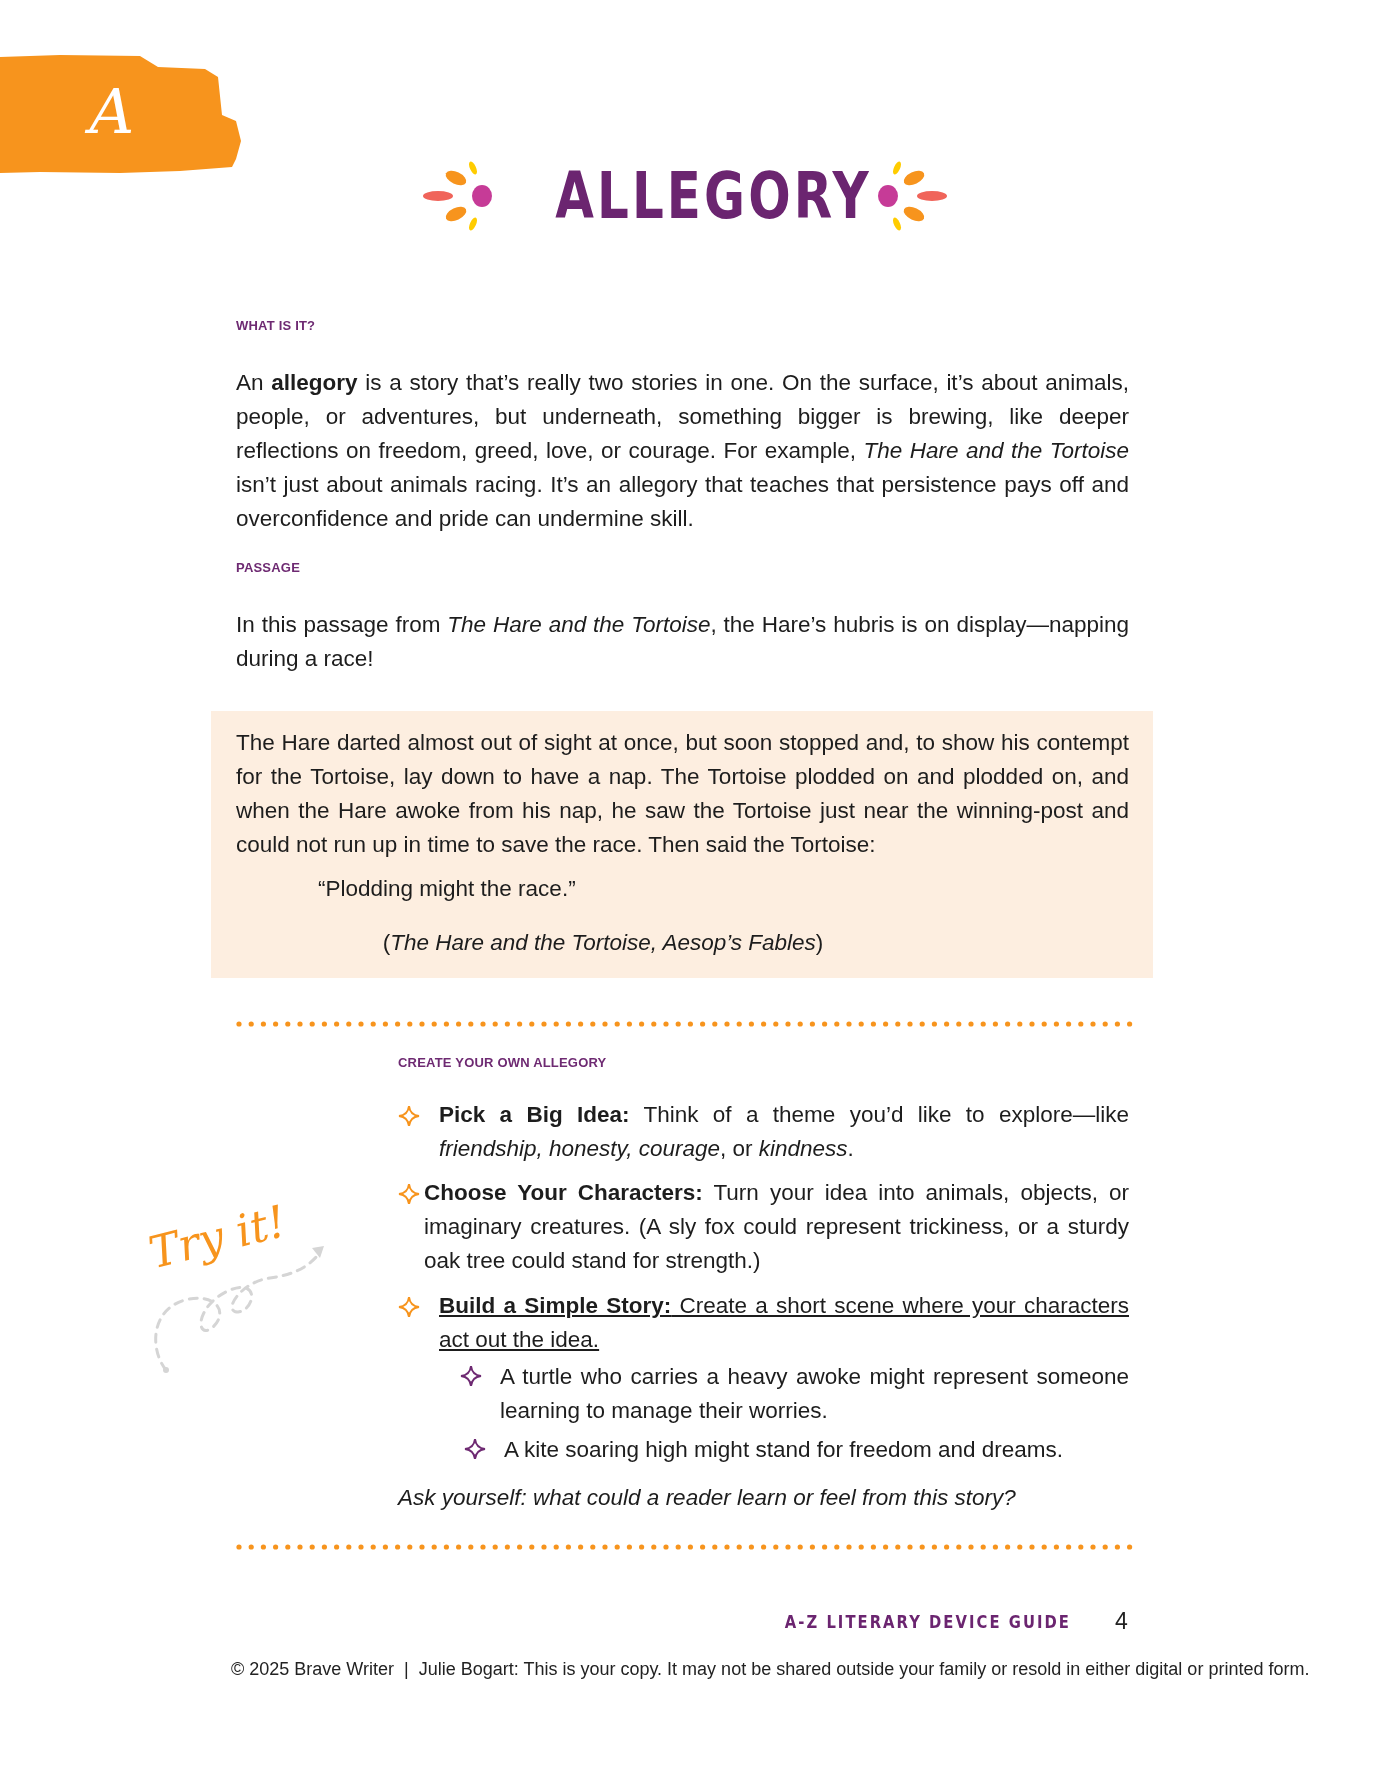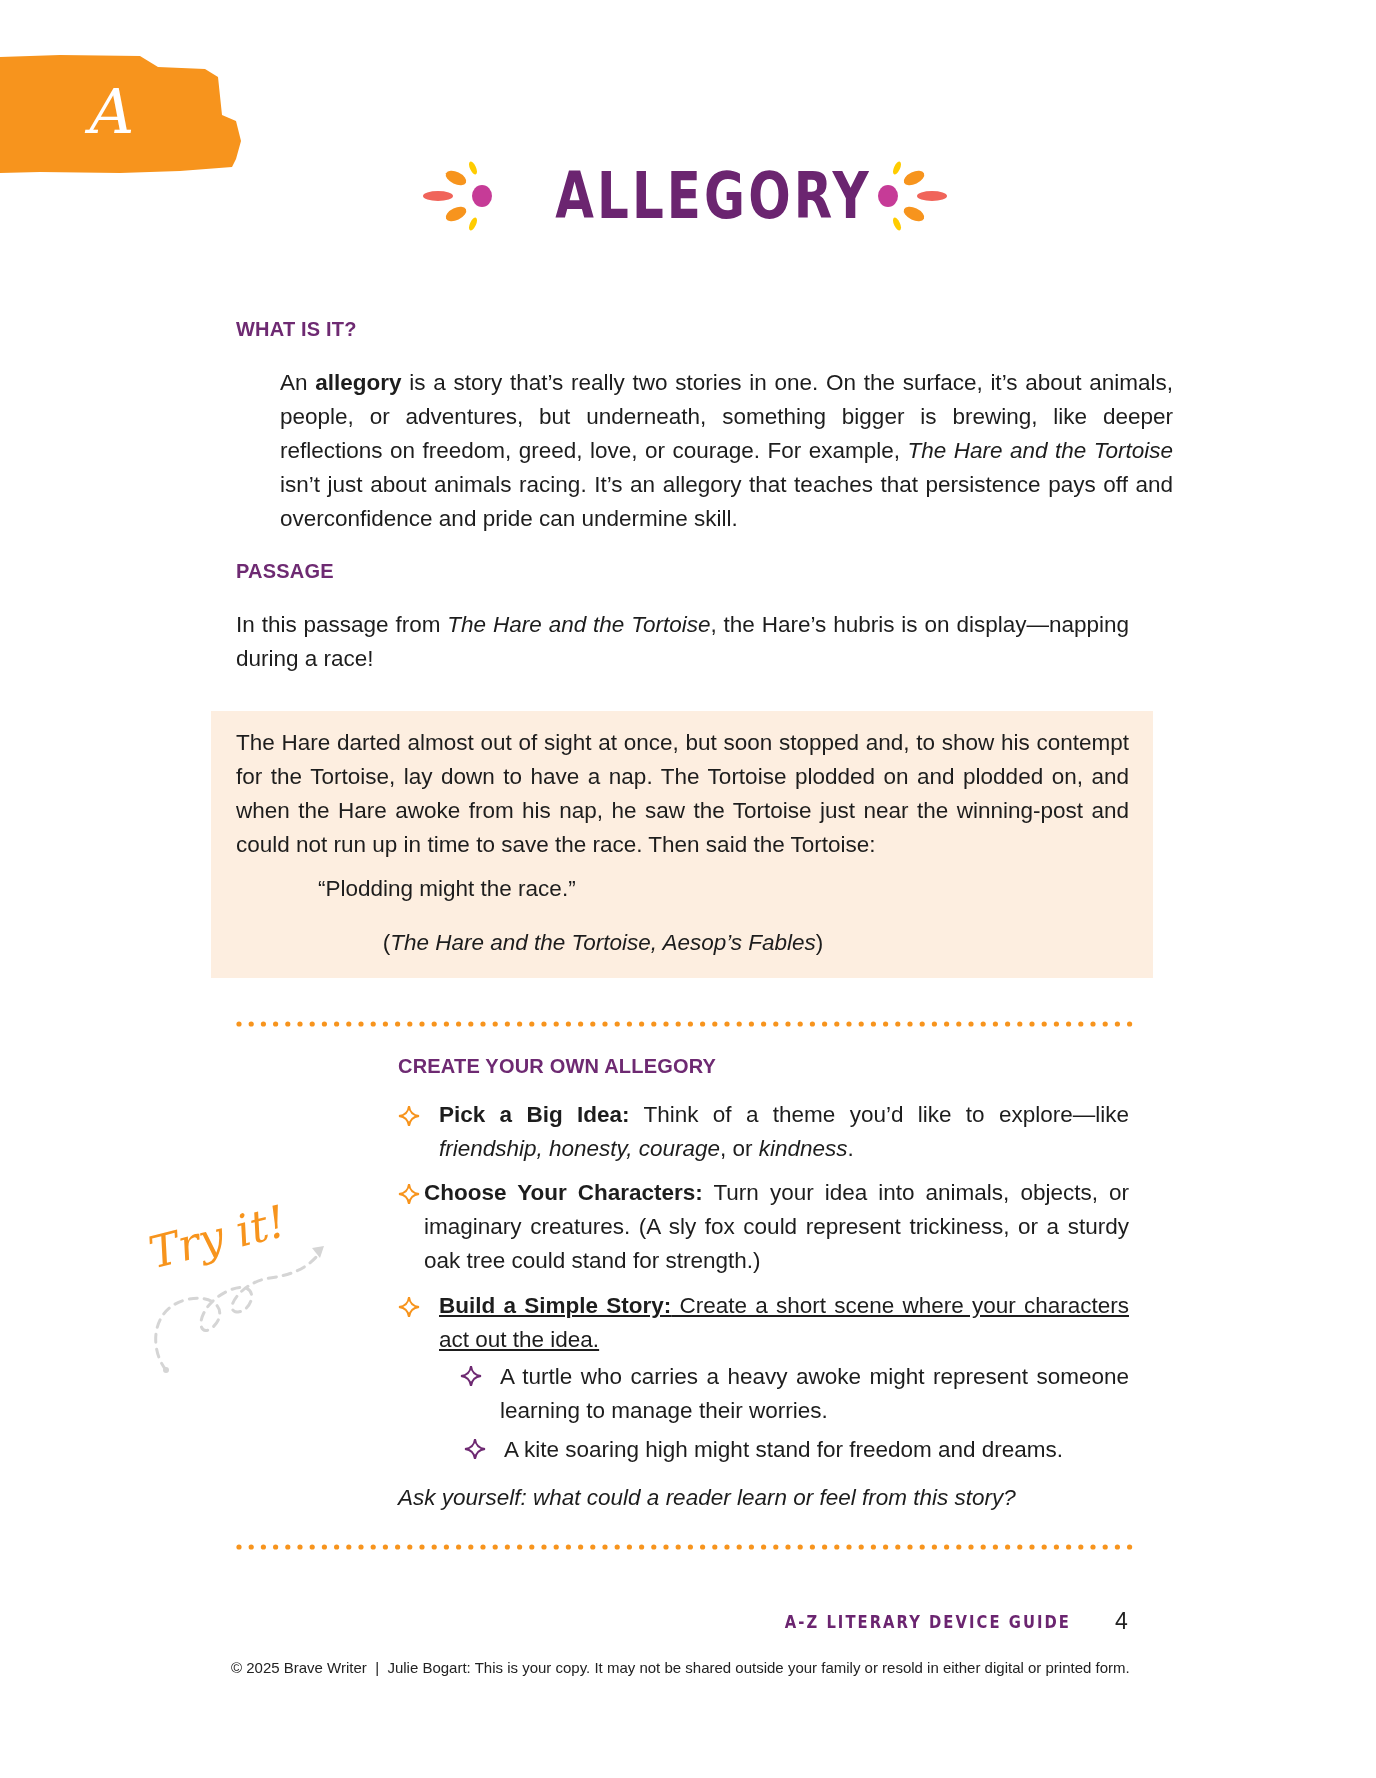--- a/index.html
+++ b/index.html
@@ -18,21 +18,21 @@
   .title {
     left: 520px; top: 148px; width: 320px; text-align: center;
     font-family: "DejaVu Sans", sans-serif; font-weight: bold;
     color: #6b2570; font-size: 64px; letter-spacing: 4px; line-height: 96px;
     transform: scaleX(0.78); transform-origin: center;
   }
   .burst { width: 80px; height: 80px; top: 156px; }
   .burst-left { left: 420px; }
   .burst-right { left: 870px; }
   .h2 {
-    color: #6e2a72; font-weight: bold; font-size: 20px; letter-spacing: 0.2px;
+    color: #6e2a72; font-weight: bold; font-size: 13px; letter-spacing: 0.2px;
     font-family: "Liberation Sans", sans-serif;
   }
   .p {
     font-family: "Liberation Sans", sans-serif; font-size: 22.5px; line-height: 34px;
     text-align: justify; color: #1d1d1d;
   }
   .p b { font-weight: bold; }
   .p i { font-style: italic; }
   .passage-box {
     left: 211px; top: 711px; width: 942px; height: 267px; background: #fdeee0;
@@ -43,21 +43,21 @@
   .footer-guide {
     right: 305px; top: 1611px; color: #6b2570; font-weight: bold;
     font-family: "DejaVu Sans", sans-serif; font-size: 18px; letter-spacing: 2.5px;
     transform: scaleX(0.82); transform-origin: right;
   }
   .page-num {
     left: 1115px; top: 1608px; font-size: 23px; color: #222;
     font-family: "Liberation Sans", sans-serif;
   }
   .copyright {
-    left: 231px; top: 1659px; font-size: 15px; color: #222;
+    left: 231px; top: 1659px; font-size: 18px; color: #222;
     font-family: "Liberation Sans", sans-serif;
   }
 </style>
 </head>
 <body>
 
 <svg class="abs brush" viewBox="0 0 245 118" preserveAspectRatio="none">
   <path d="M0 2 L60 0 L140 1 L158 12 L205 14 L218 22 L222 60 L236 66 L241 86 L236 104 L232 112 L180 116 L120 118 L40 117 L0 118 Z" fill="#f7941d"></path>
 </svg>
 <div class="abs brush-letter">A</div>
@@ -74,21 +74,21 @@
 <svg class="abs burst burst-right" viewBox="0 0 80 80">
   <ellipse cx="18" cy="40" rx="10" ry="11" fill="#c63b97"></ellipse>
   <ellipse cx="62" cy="40" rx="15" ry="5" fill="#f0645a"></ellipse>
   <ellipse cx="44" cy="22" rx="11" ry="6" fill="#f7941d" transform="rotate(-25 44 22)"></ellipse>
   <ellipse cx="44" cy="58" rx="11" ry="6" fill="#f7941d" transform="rotate(25 44 58)"></ellipse>
   <ellipse cx="27" cy="12" rx="3" ry="7" fill="#ffcc00" transform="rotate(25 27 12)"></ellipse>
   <ellipse cx="27" cy="68" rx="3" ry="7" fill="#ffcc00" transform="rotate(-25 27 68)"></ellipse>
 </svg>
 
 <div class="abs h2" style="left:236px; top:318px;">WHAT IS IT?</div>
-<div class="abs p" style="left:236px; top:366px; width:893px;margin-left:44px;">
+<div class="abs p" style="left:236px; top:366px; width:893px;">
   <span>An </span><b>allegory</b><span> is a story that’s really two stories in one. On the surface, it’s about animals, people, or adventures, but underneath, something bigger is brewing, like deeper reflections on freedom, greed, love, or courage. For example, </span><i>The Hare and the Tortoise</i><span> isn’t just about animals racing. It’s an allegory that teaches that persistence pays off and overconfidence and pride can undermine skill.</span>
 </div>
 
 <div class="abs h2" style="left:236px; top:560px;">PASSAGE</div>
 <div class="abs p" style="left:236px; top:608px; width:893px;">
   <span>In this passage from </span><i>The Hare and the Tortoise</i><span>, the Hare’s hubris is on display—napping during a race!</span>
 </div>
 
 <div class="abs passage-box"></div>
 <div class="abs p" style="left:236px; top:726px; width:893px;">The Hare darted almost out of sight at once, but soon stopped and, to show his contempt for the Tortoise, lay down to have a nap. The Tortoise plodded on and plodded on, and when the Hare awoke from his nap, he saw the Tortoise just near the winning-post and could not run up in time to save the race. Then said the Tortoise:</div>

